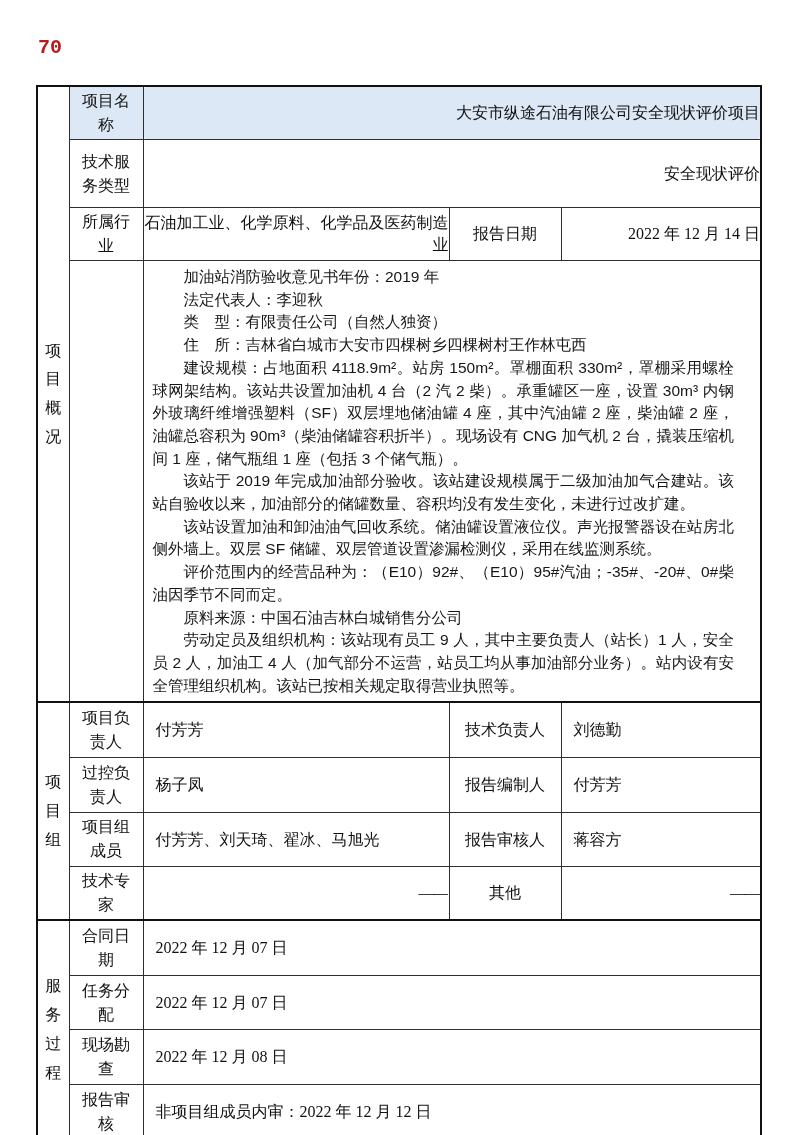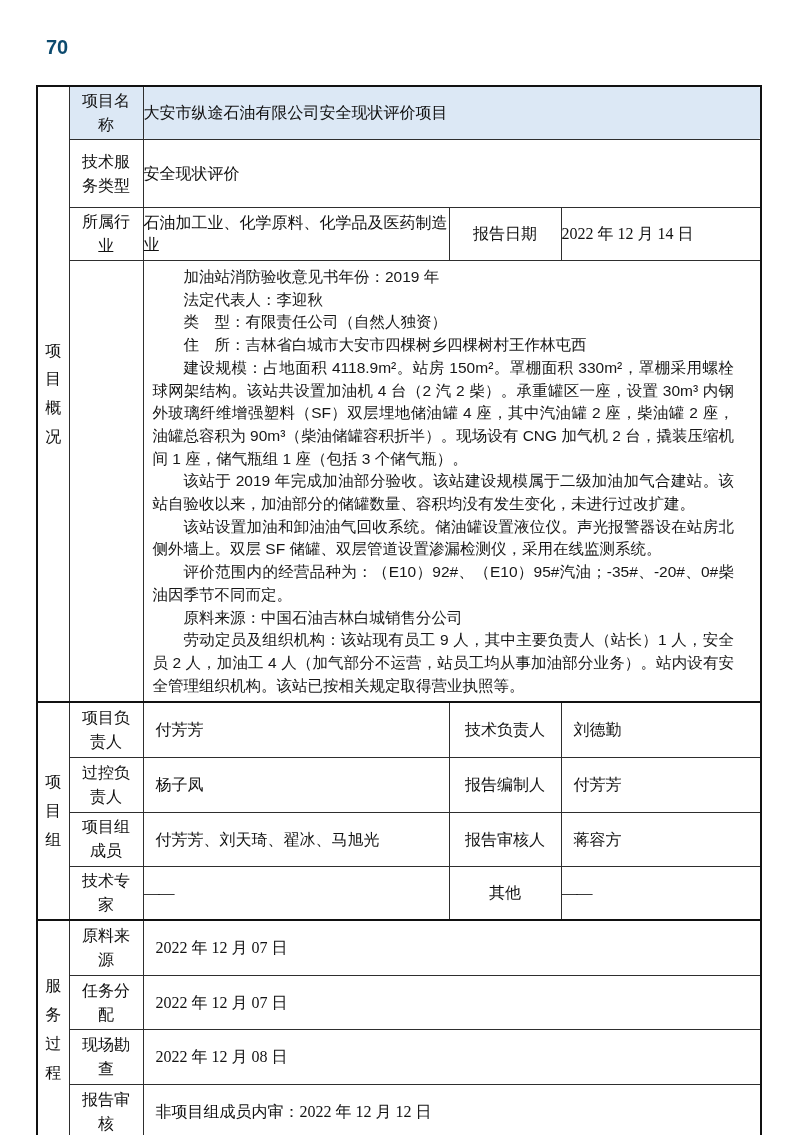--- a/index.html
+++ b/index.html
@@ -5,25 +5,25 @@
   * { margin: 0; padding: 0; box-sizing: border-box; }
   html, body { width: 803px; height: 1135px; background: #ffffff; }
   body {
     position: relative;
     font-family: "Liberation Serif", serif;
     color: #111111;
     overflow: hidden;
   }
   .page-number {
     position: absolute;
-    left: 46px; top: 36px;
-    font-family: Liberation Sans, sans-serif;
+    left: 38px; top: 36px;
+    font-family: Liberation Mono, monospace;
     font-weight: bold;
     font-size: 20px;
-    color: #0c4a6e;
+    color: #b91c1c;
   }
   table.doc {
     position: absolute;
     left: 36px; top: 85px;
     width: 724px;
     border-collapse: collapse;
     table-layout: fixed;
     font-size: 16px;
     line-height: 1.35;
   }
@@ -56,21 +56,21 @@
     width: 1em;
     margin: 0 auto;
     line-height: 1.8;
     word-break: break-all;
     text-align: center;
     letter-spacing: 0;
   }
   td.lbl { text-align: center; padding: 2px 9px; }
   td.lbl .wrap3 { width: 3em; margin: 0 auto; word-break: break-all; text-align: center; line-height: 1.5; }
   td.lbl2 { text-align: center; padding: 2px 4px; }
-  td.center { text-align: left; border-radius: 6px; }
+  td.center { text-align: right; border-radius: 6px; }
   td.leftval { text-align: left; padding: 16px 12px; }
   td.blue { background: #dce8f5; }
 
   td.overview {
     vertical-align: top;
     padding: 5px 26px 4px 9px;
     text-align: justify;
   }
   td.overview p {
     text-indent: 2em;
@@ -173,21 +173,21 @@
     <td class="center dash">——</td>
     <td class="lbl2">其他</td>
     <td class="center dash">——</td>
   </tr>
 
   <tr class="r9 sec-start">
     <td class="sec" rowspan="4">
       <div class="vlabel">服务过程</div>
     </td>
     <td class="lbl">
-      <div class="wrap3">原料来源</div>
+      <div class="wrap3">合同日期</div>
     </td>
     <td class="leftval" colspan="3">2022 年 12 月 07 日</td>
   </tr>
   <tr class="r10">
     <td class="lbl">
       <div class="wrap3">任务分配</div>
     </td>
     <td class="leftval" colspan="3">2022 年 12 月 07 日</td>
   </tr>
   <tr class="r11">

